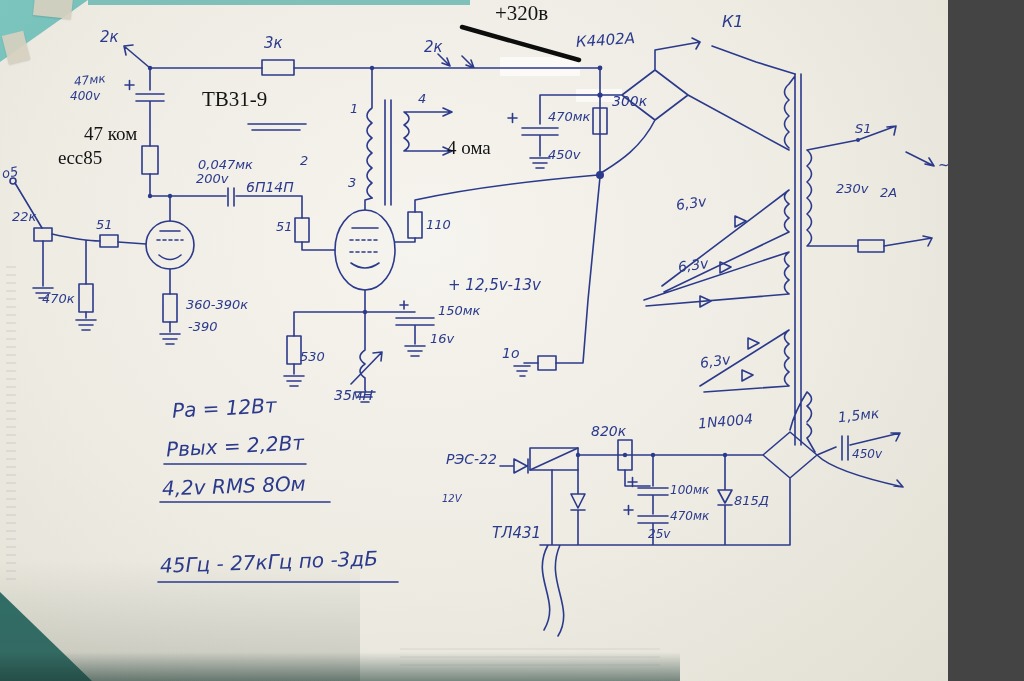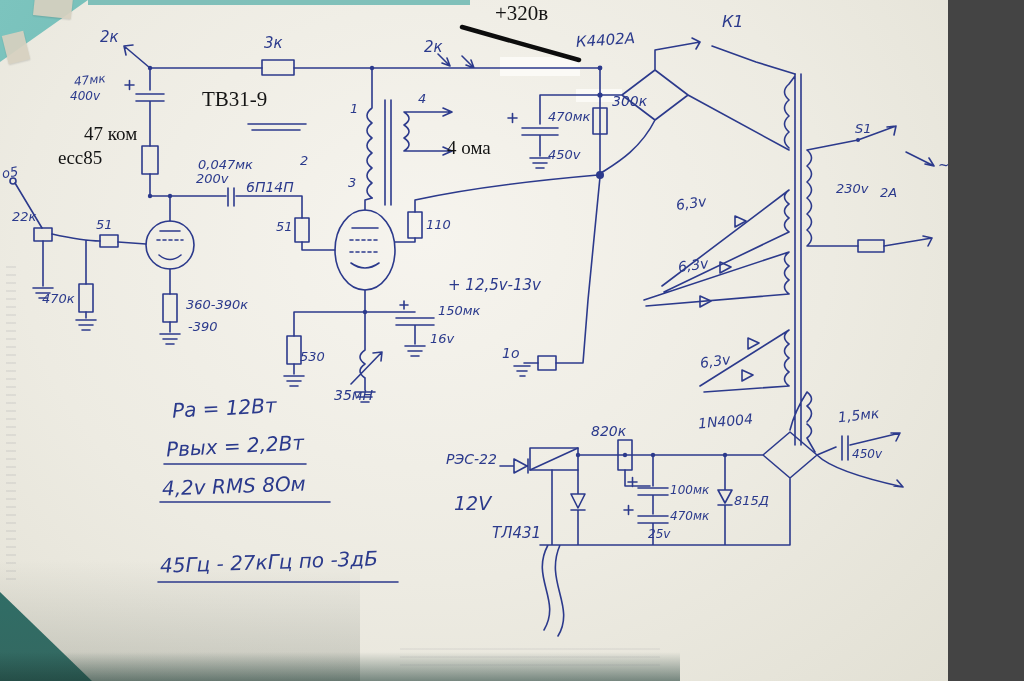--- a/index.html
+++ b/index.html
@@ -250,19 +250,19 @@
   <span class="lbl ink" style="left:418px;top:92px">4</span>
   <span class="lbl ink" style="left:172px;top:398px;font-size:20px;transform:rotate(-3deg)">Ра = 12Вт</span>
   <span class="lbl ink" style="left:166px;top:436px;font-size:20px;transform:rotate(-3deg)">Рвых = 2,2Вт</span>
   <span class="lbl ink" style="left:162px;top:476px;font-size:20px;transform:rotate(-2deg)">4,2v RMS 8Ом</span>
   <span class="lbl ink" style="left:160px;top:552px;font-size:20px;transform:rotate(-2deg)">45Гц - 27кГц по -3дБ</span>
   <span class="lbl ink" style="left:591px;top:424px;font-size:14px">820к</span>
   <span class="lbl ink" style="left:698px;top:414px;font-size:14px;transform:rotate(-5deg)">1N4004</span>
   <span class="lbl ink" style="left:838px;top:408px;font-size:14px;transform:rotate(-6deg)">1,5мк</span>
   <span class="lbl ink" style="left:852px;top:448px;font-size:12px">450v</span>
   <span class="lbl ink" style="left:446px;top:452px;font-size:14px">РЭС-22</span>
-  <span class="lbl ink" style="left:454px;top:494px;font-size:19px">12V</span>
+  <span class="lbl ink" style="left:442px;top:494px;font-size:10px">12V</span>
   <span class="lbl ink" style="left:492px;top:526px;font-size:15px">ТЛ431</span>
   <span class="lbl ink" style="left:670px;top:484px;font-size:12px">100мк</span>
   <span class="lbl ink" style="left:670px;top:510px;font-size:12px">470мк</span>
   <span class="lbl ink" style="left:648px;top:528px;font-size:12px">25v</span>
   <span class="lbl ink" style="left:734px;top:494px">815Д</span>
 </div>
 
 </body></html>

